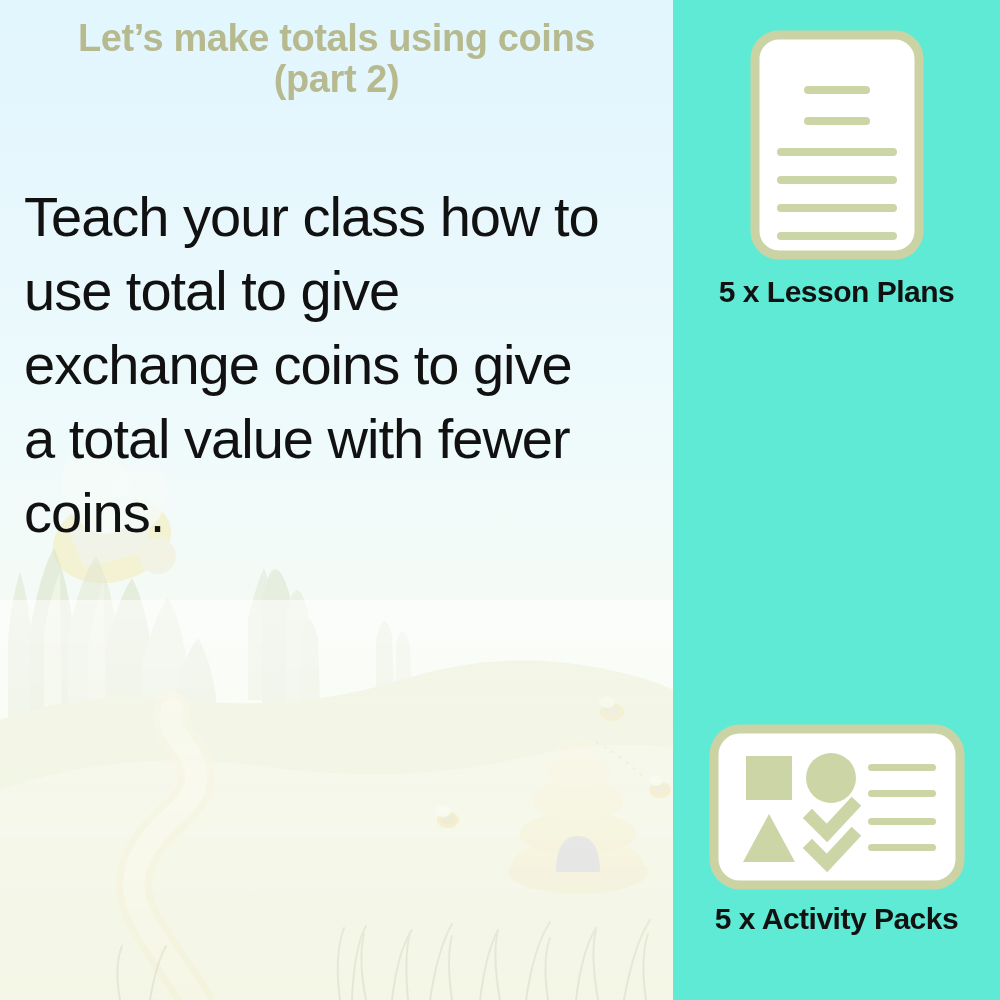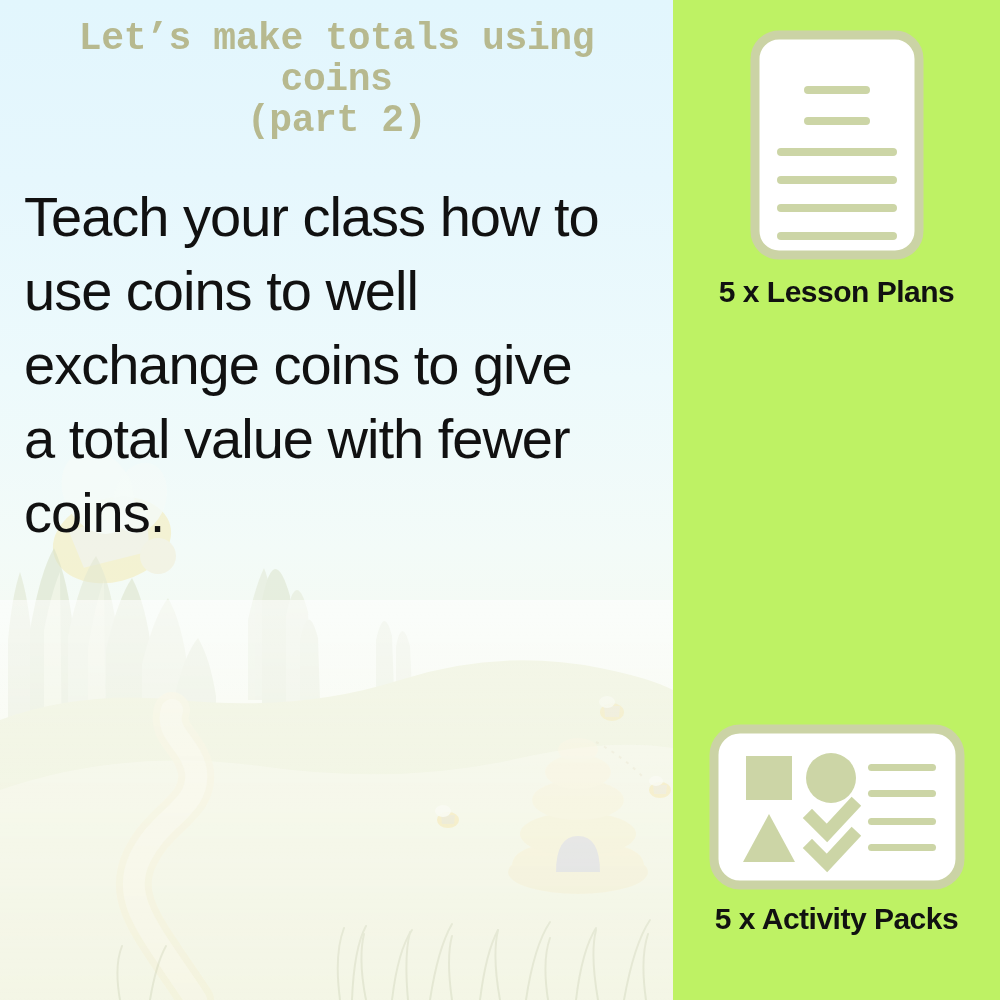--- a/index.html
+++ b/index.html
@@ -48,21 +48,20 @@
 
   
   .title-block {
     position: absolute;
     left: 0;
     top: 18px;
     width: 673px;
     text-align: center;
     padding: 0 34px;
     box-sizing: border-box;
-    font-family: Liberation Mono, monospace;
   }
   .title-line {
     color: #b7b98f;
     font-size: 38px;
     font-weight: bold;
     line-height: 1.08;
     letter-spacing: -0.4px;
   }
 
   
@@ -108,21 +107,21 @@
     border-radius: 2px;
   }
 
   
   .right-panel {
     position: absolute;
     left: 673px;
     top: 0;
     width: 327px;
     height: 1000px;
-    background: #bef264;
+    background: #5eead4;
   }
 
   .feature {
     position: absolute;
     left: 0;
     width: 327px;
     text-align: center;
   }
   .feature-1 { top: 28px; }
   .feature-2 { top: 388px; }
@@ -252,21 +251,21 @@
       <rect x="0" y="600" width="673" height="400" fill="url(#fade)"></rect>
     </svg>
 
     <div class="title-block">
       <div class="title-line">Let’s make totals using coins</div>
       <div class="title-line">(part 2)</div>
     </div>
 
     <div class="body-block">
       <div class="body-line">Teach your class how to</div>
-      <div class="body-line">use coins to well</div>
+      <div class="body-line">use total to give</div>
       <div class="body-line">exchange coins to give</div>
       <div class="body-line">a total value with fewer</div>
       <div class="body-line">coins.</div>
     </div>
 
   </div>
 
   <div class="right-panel">
 
     <div class="feature feature-1">

